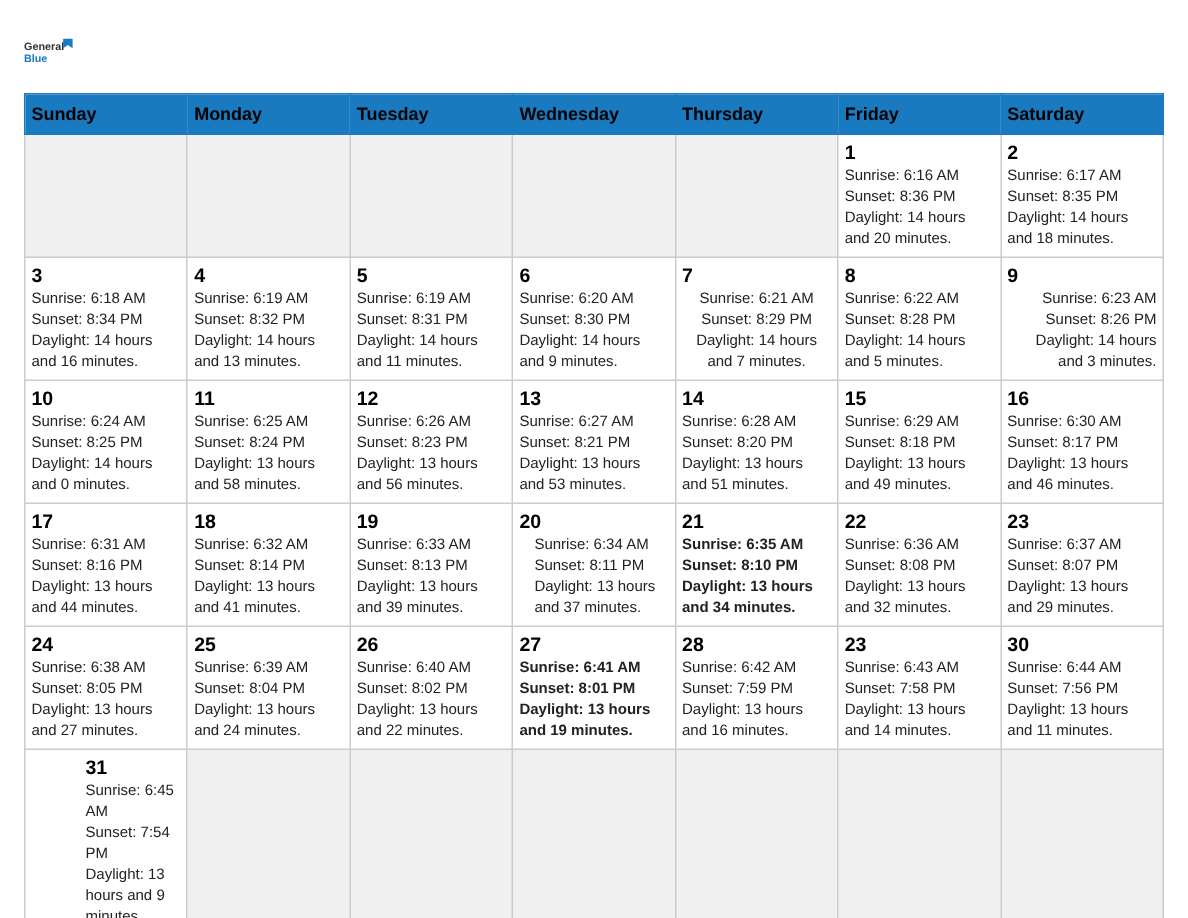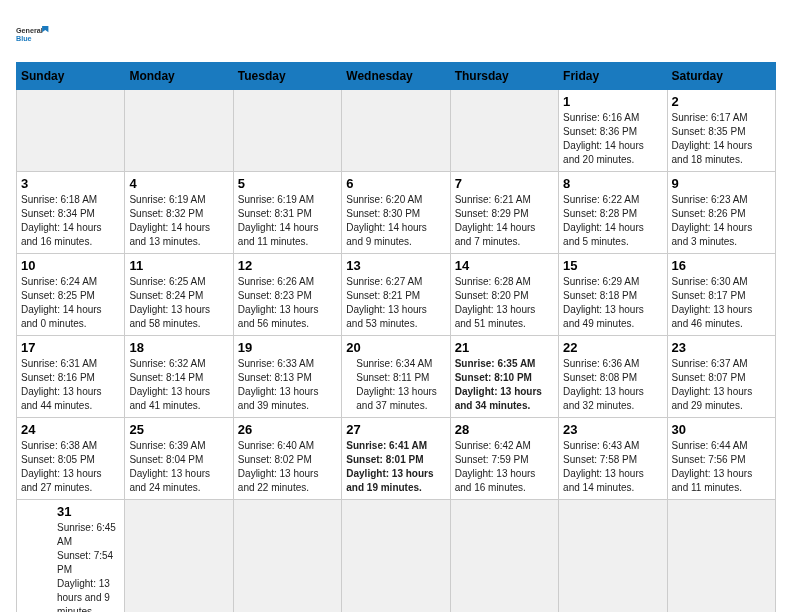--- a/index.html
+++ b/index.html
@@ -148,33 +148,33 @@
 Daylight: 14 hours and 11 minutes.</div>
         </td>
         <td>
           <span class="day-number">6</span>
           <div class="day-info" style="white-space: pre-line;">Sunrise: 6:20 AM
 Sunset: 8:30 PM
 Daylight: 14 hours and 9 minutes.</div>
         </td>
         <td>
           <span class="day-number">7</span>
-          <div class="day-info" style="white-space: pre-line;">Sunrise: 6:21 AM
+          <div class="day-info" style="white-space: pre-line; text-align: center;">Sunrise: 6:21 AM
 Sunset: 8:29 PM
 Daylight: 14 hours and 7 minutes.</div>
         </td>
         <td>
           <span class="day-number">8</span>
           <div class="day-info" style="white-space: pre-line;">Sunrise: 6:22 AM
 Sunset: 8:28 PM
 Daylight: 14 hours and 5 minutes.</div>
         </td>
         <td>
           <span class="day-number">9</span>
-          <div class="day-info" style="white-space: pre-line;">Sunrise: 6:23 AM
+          <div class="day-info" style="white-space: pre-line; text-align: right;">Sunrise: 6:23 AM
 Sunset: 8:26 PM
 Daylight: 14 hours and 3 minutes.</div>
         </td>
       </tr>
       <tr>
         <td>
           <span class="day-number">10</span>
           <div class="day-info" style="white-space: pre-line;">Sunrise: 6:24 AM
 Sunset: 8:25 PM
 Daylight: 14 hours and 0 minutes.</div>

